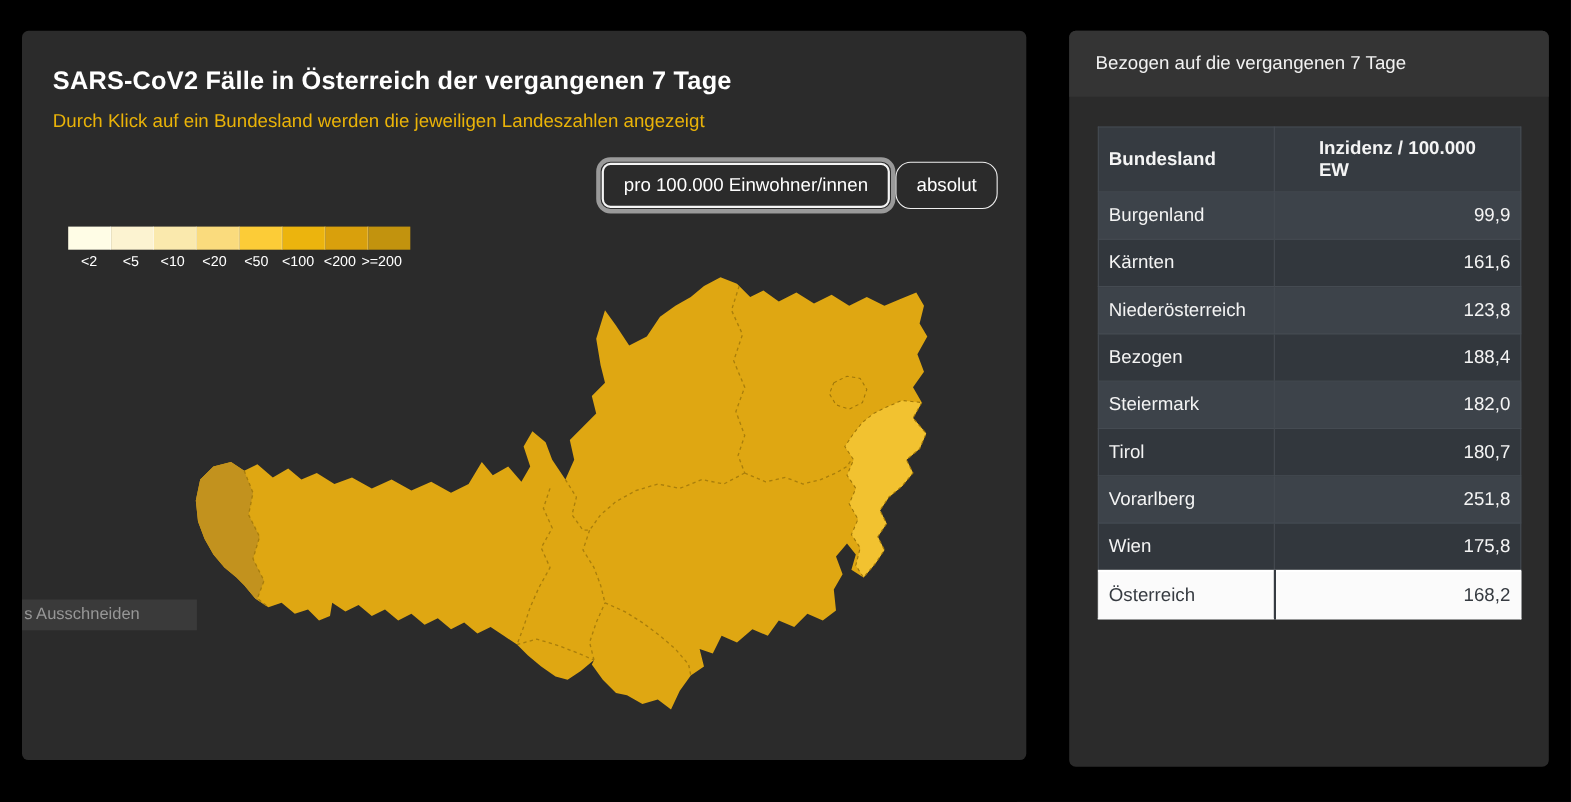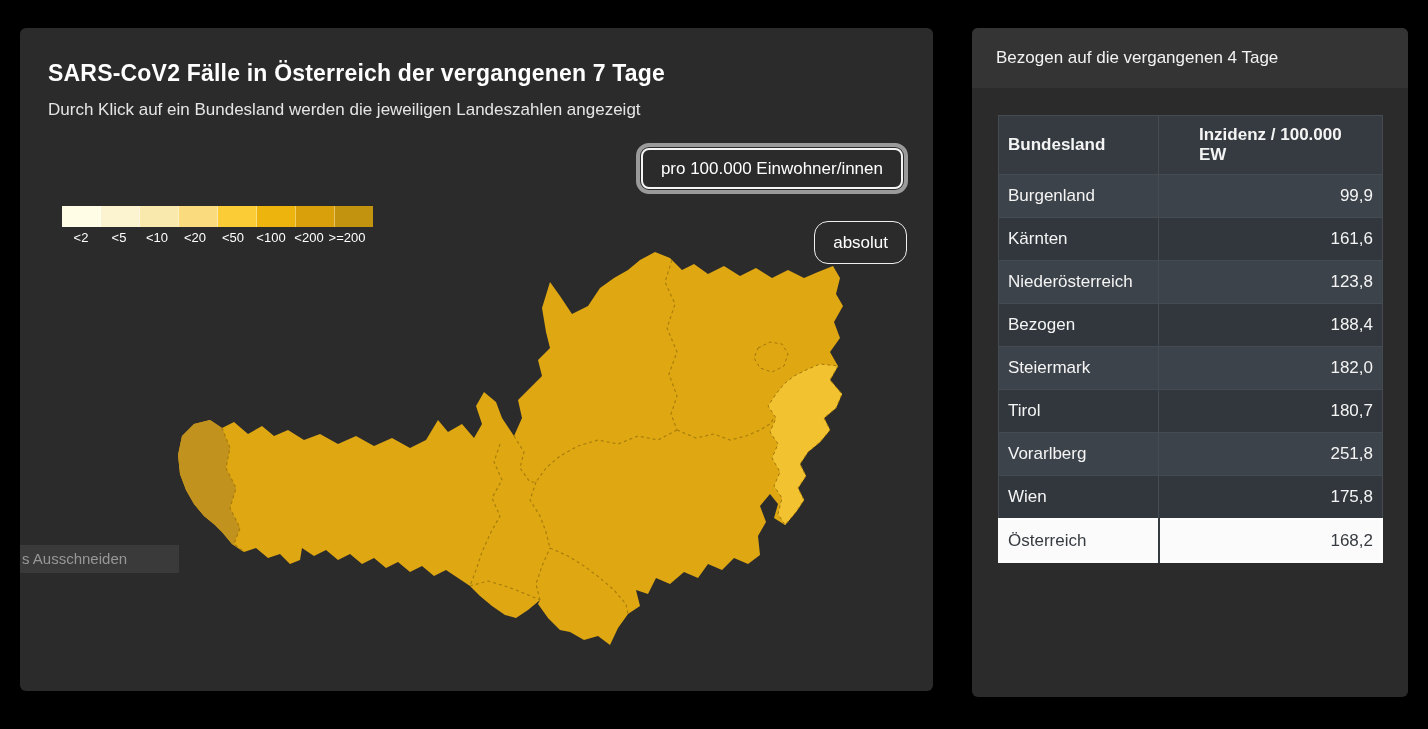--- a/index.html
+++ b/index.html
@@ -8,22 +8,22 @@
     background:#000;font-family:"Liberation Sans", sans-serif;color:#fff;
   }
   .panel{position:absolute;background:#2b2b2b;border-radius:6px;}
   #panel-left{left:20px;top:28px;width:913px;height:663px;}
   #panel-right{left:972px;top:28px;width:436px;height:669px;}
   #panel-right .panel-header{
     height:60px;background:#343434;border-radius:6px 6px 0 0;
     display:flex;align-items:center;padding:0 24px;font-size:17px;color:#f2f2f2;
   }
   #main-title{position:absolute;left:28px;top:32px;font-size:23px;font-weight:bold;letter-spacing:.2px;}
-  #main-subtitle{position:absolute;left:28px;top:72px;font-size:17px;color:#e5e5e5;}
-  .controls{position:absolute;top:116px;right:26px;display:flex;align-items:flex-end;gap:28px;flex-direction:column;}
+  #main-subtitle{position:absolute;left:28px;top:72px;font-size:17px;color:#eab308;}
+  .controls{position:absolute;top:116px;right:26px;display:flex;align-items:center;gap:1px;}
   .btn{
     background:#2b2b2b;color:#fff;font-size:17px;font-family:inherit;cursor:pointer;
     padding:0 18px;height:43px;border:1px solid #efefef;border-radius:14px;
   }
   .btn.active{
     border:2px solid #f5f5f5;border-radius:8px;height:41px;
     outline:4px solid #9a9a9a;outline-offset:1px;margin:4px;
   }
   
   #legend{position:absolute;left:42px;top:178px;width:304px;}
@@ -121,21 +121,21 @@
          M 380,300 L 398,308 L 414,318 L 430,330 L 444,342 L 456,356 L 458,366
          M 502,12 L 495,34 L 505,56 L 497,80 L 507,104 L 499,126 L 507,148 L 501,166 L 507,182
          M 507,182 L 488,192 L 468,188 L 448,196 L 428,192 L 408,198 L 390,208 L 376,220 L 366,234
          M 507,182 L 526,190 L 544,186 L 560,192 L 576,188 L 590,182 L 600,176 L 604,170" stroke="#a0770a"></path>
   </svg>
 
   <div id="tooltip-fragment">s Ausschneiden</div>
 </div>
 
 <div class="panel" id="panel-right">
-  <div class="panel-header">Bezogen auf die vergangenen 4 Tage</div>
+  <div class="panel-header">Bezogen auf die vergangenen 7 Tage</div>
   <table id="incidence-table">
     <colgroup>
         <col class="c1">
         <col class="c2">
       </colgroup>
     <thead>
       <tr>
         <th>Bundesland</th>
         <th class="val">Inzidenz / 100.000 EW</th>
       </tr>

